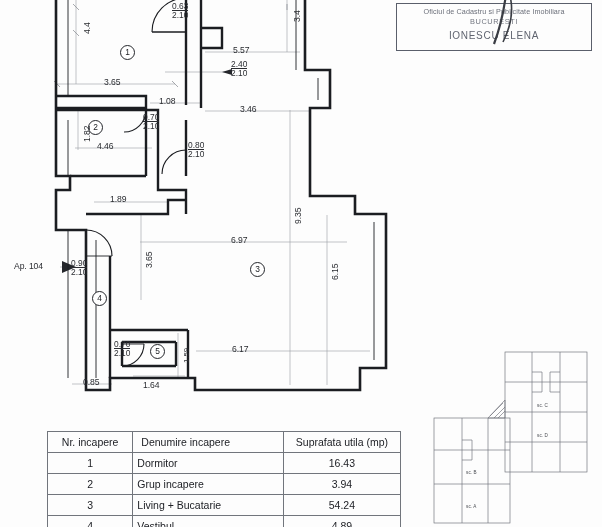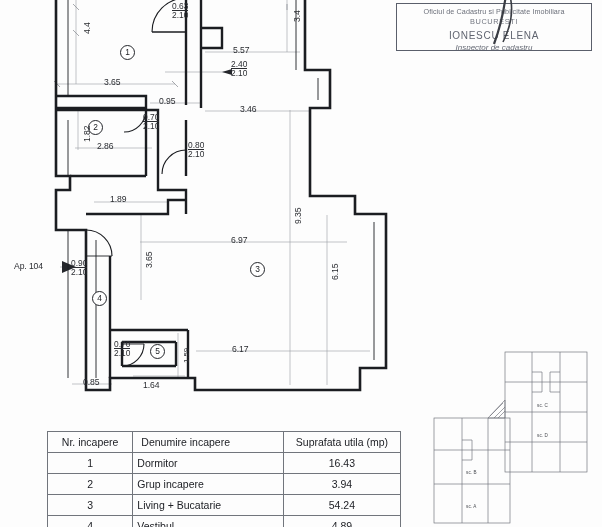--- a/index.html
+++ b/index.html
@@ -312,41 +312,40 @@
       <line x1="490" y1="416" x2="503" y2="403"></line>
       <line x1="494" y1="418" x2="505" y2="407"></line>
       <line x1="498" y1="418" x2="505" y2="411"></line>
     </g>
   </svg>
 
   <div class="stamp">
     <div class="stamp-line1">Oficiul de Cadastru si Publicitate Imobiliara</div>
     <div class="stamp-line2">BUCURESTI</div>
     <div class="stamp-line3">IONESCU ELENA</div>
-    <div class="stamp-line4">Inspector de cadastru</div>
   </div>
   <svg class="signature" viewBox="0 0 70 56">
     <path d="M 12,4 C 30,2 48,6 58,3" stroke="#3a3d44" stroke-width="2" fill="none"></path>
     <path d="M 36,0 C 34,16 30,34 24,50" stroke="#3a3d44" stroke-width="2.2" fill="none"></path>
     <path d="M 40,2 C 44,18 40,34 33,48" stroke="#3a3d44" stroke-width="1.6" fill="none"></path>
   </svg>
 
   <div class="roomnum" style="left:120px; top:45px;">1</div>
   <div class="roomnum" style="left:88px;  top:120px;">2</div>
   <div class="roomnum" style="left:250px; top:262px;">3</div>
   <div class="roomnum" style="left:92px;  top:291px;">4</div>
   <div class="roomnum" style="left:150px; top:344px;">5</div>
 
   <div class="lbl" style="left:104px; top:77px;">3.65</div>
   <div class="lbl rot" style="left:82px; top:34px;">4.4</div>
   <div class="lbl" style="left:233px; top:45px;">5.57</div>
   <div class="lbl" style="left:240px; top:104px;">3.46</div>
   <div class="lbl rot" style="left:292px; top:22px;">3.4</div>
-  <div class="lbl" style="left:159px; top:96px;">0.95</div>
-  <div class="lbl" style="left:97px;  top:141px;">2.86</div>
+  <div class="lbl" style="left:159px; top:96px;">1.08</div>
+  <div class="lbl" style="left:97px;  top:141px;">4.46</div>
   <div class="lbl rot" style="left:82px; top:142px;">1.82</div>
   <div class="lbl" style="left:110px; top:194px;">1.89</div>
   <div class="lbl" style="left:231px; top:235px;">6.97</div>
   <div class="lbl rot" style="left:293px; top:224px;">9.35</div>
   <div class="lbl rot" style="left:330px; top:280px;">6.15</div>
   <div class="lbl rot" style="left:144px; top:268px;">3.65</div>
   <div class="lbl" style="left:232px; top:344px;">6.17</div>
   <div class="lbl" style="left:143px; top:380px;">1.64</div>
   <div class="lbl rot small" style="left:182px; top:363px;">1.59</div>
   <div class="lbl" style="left:83px;  top:377px;">0.85</div>

